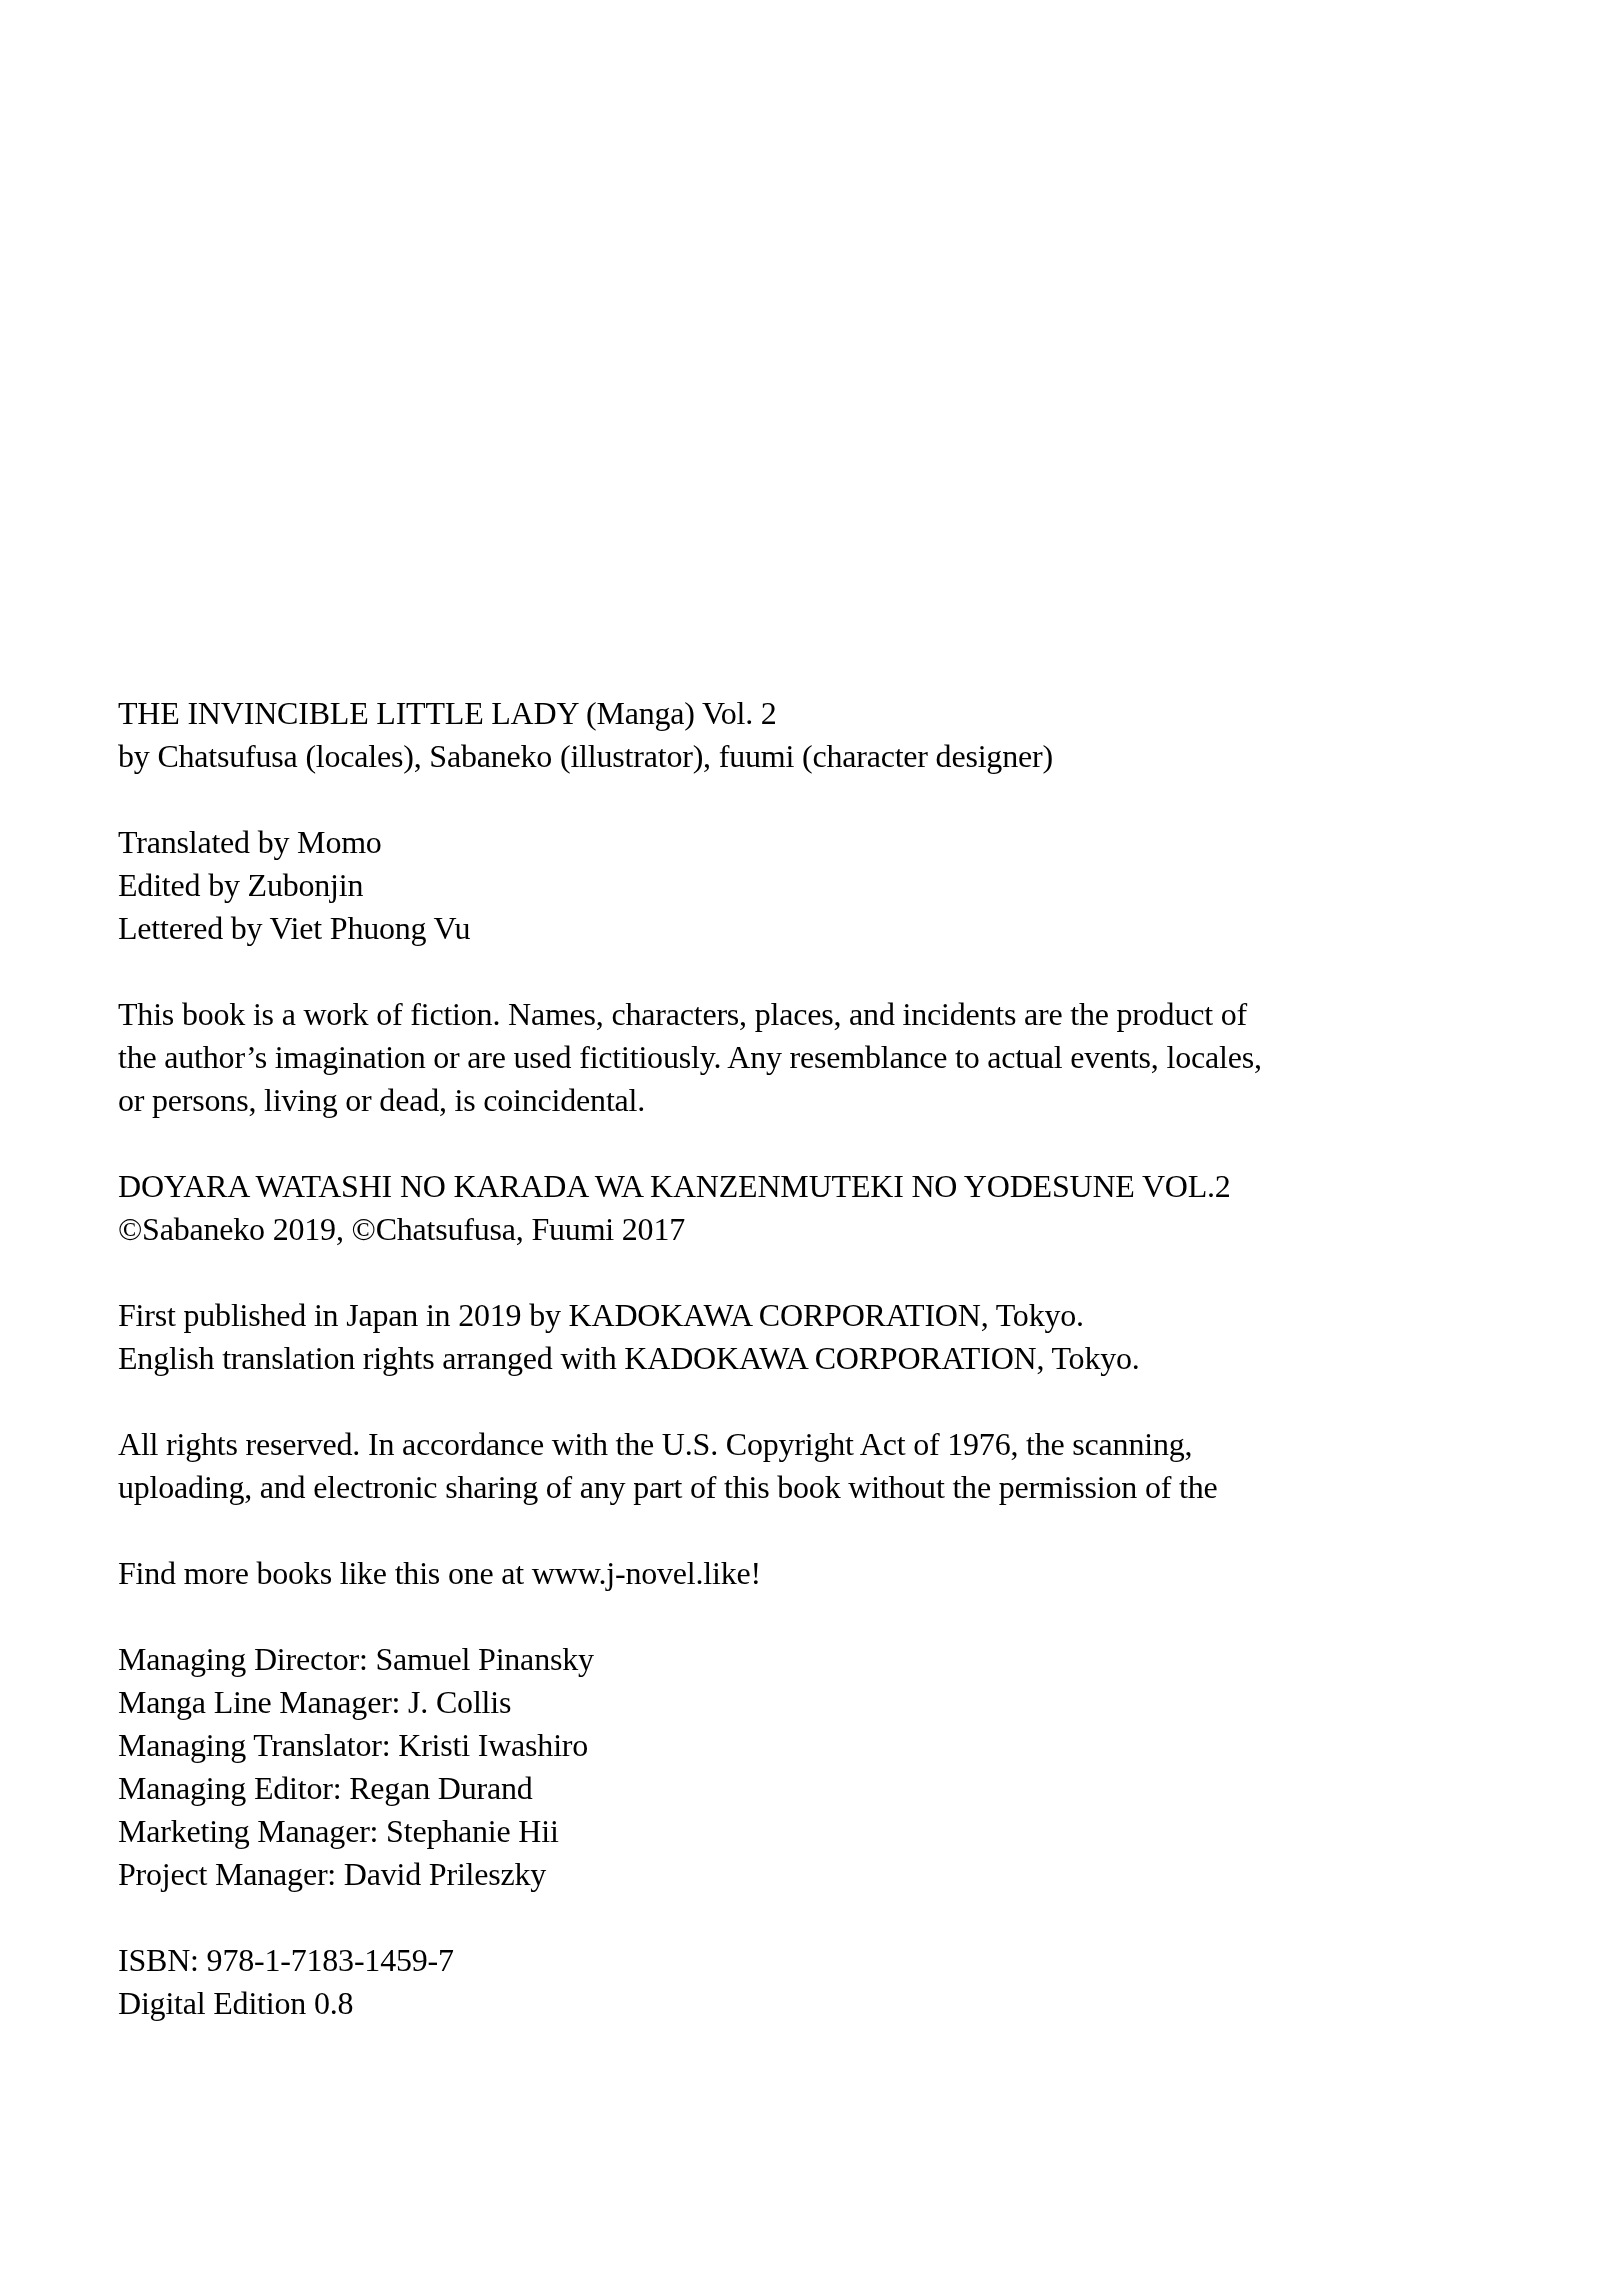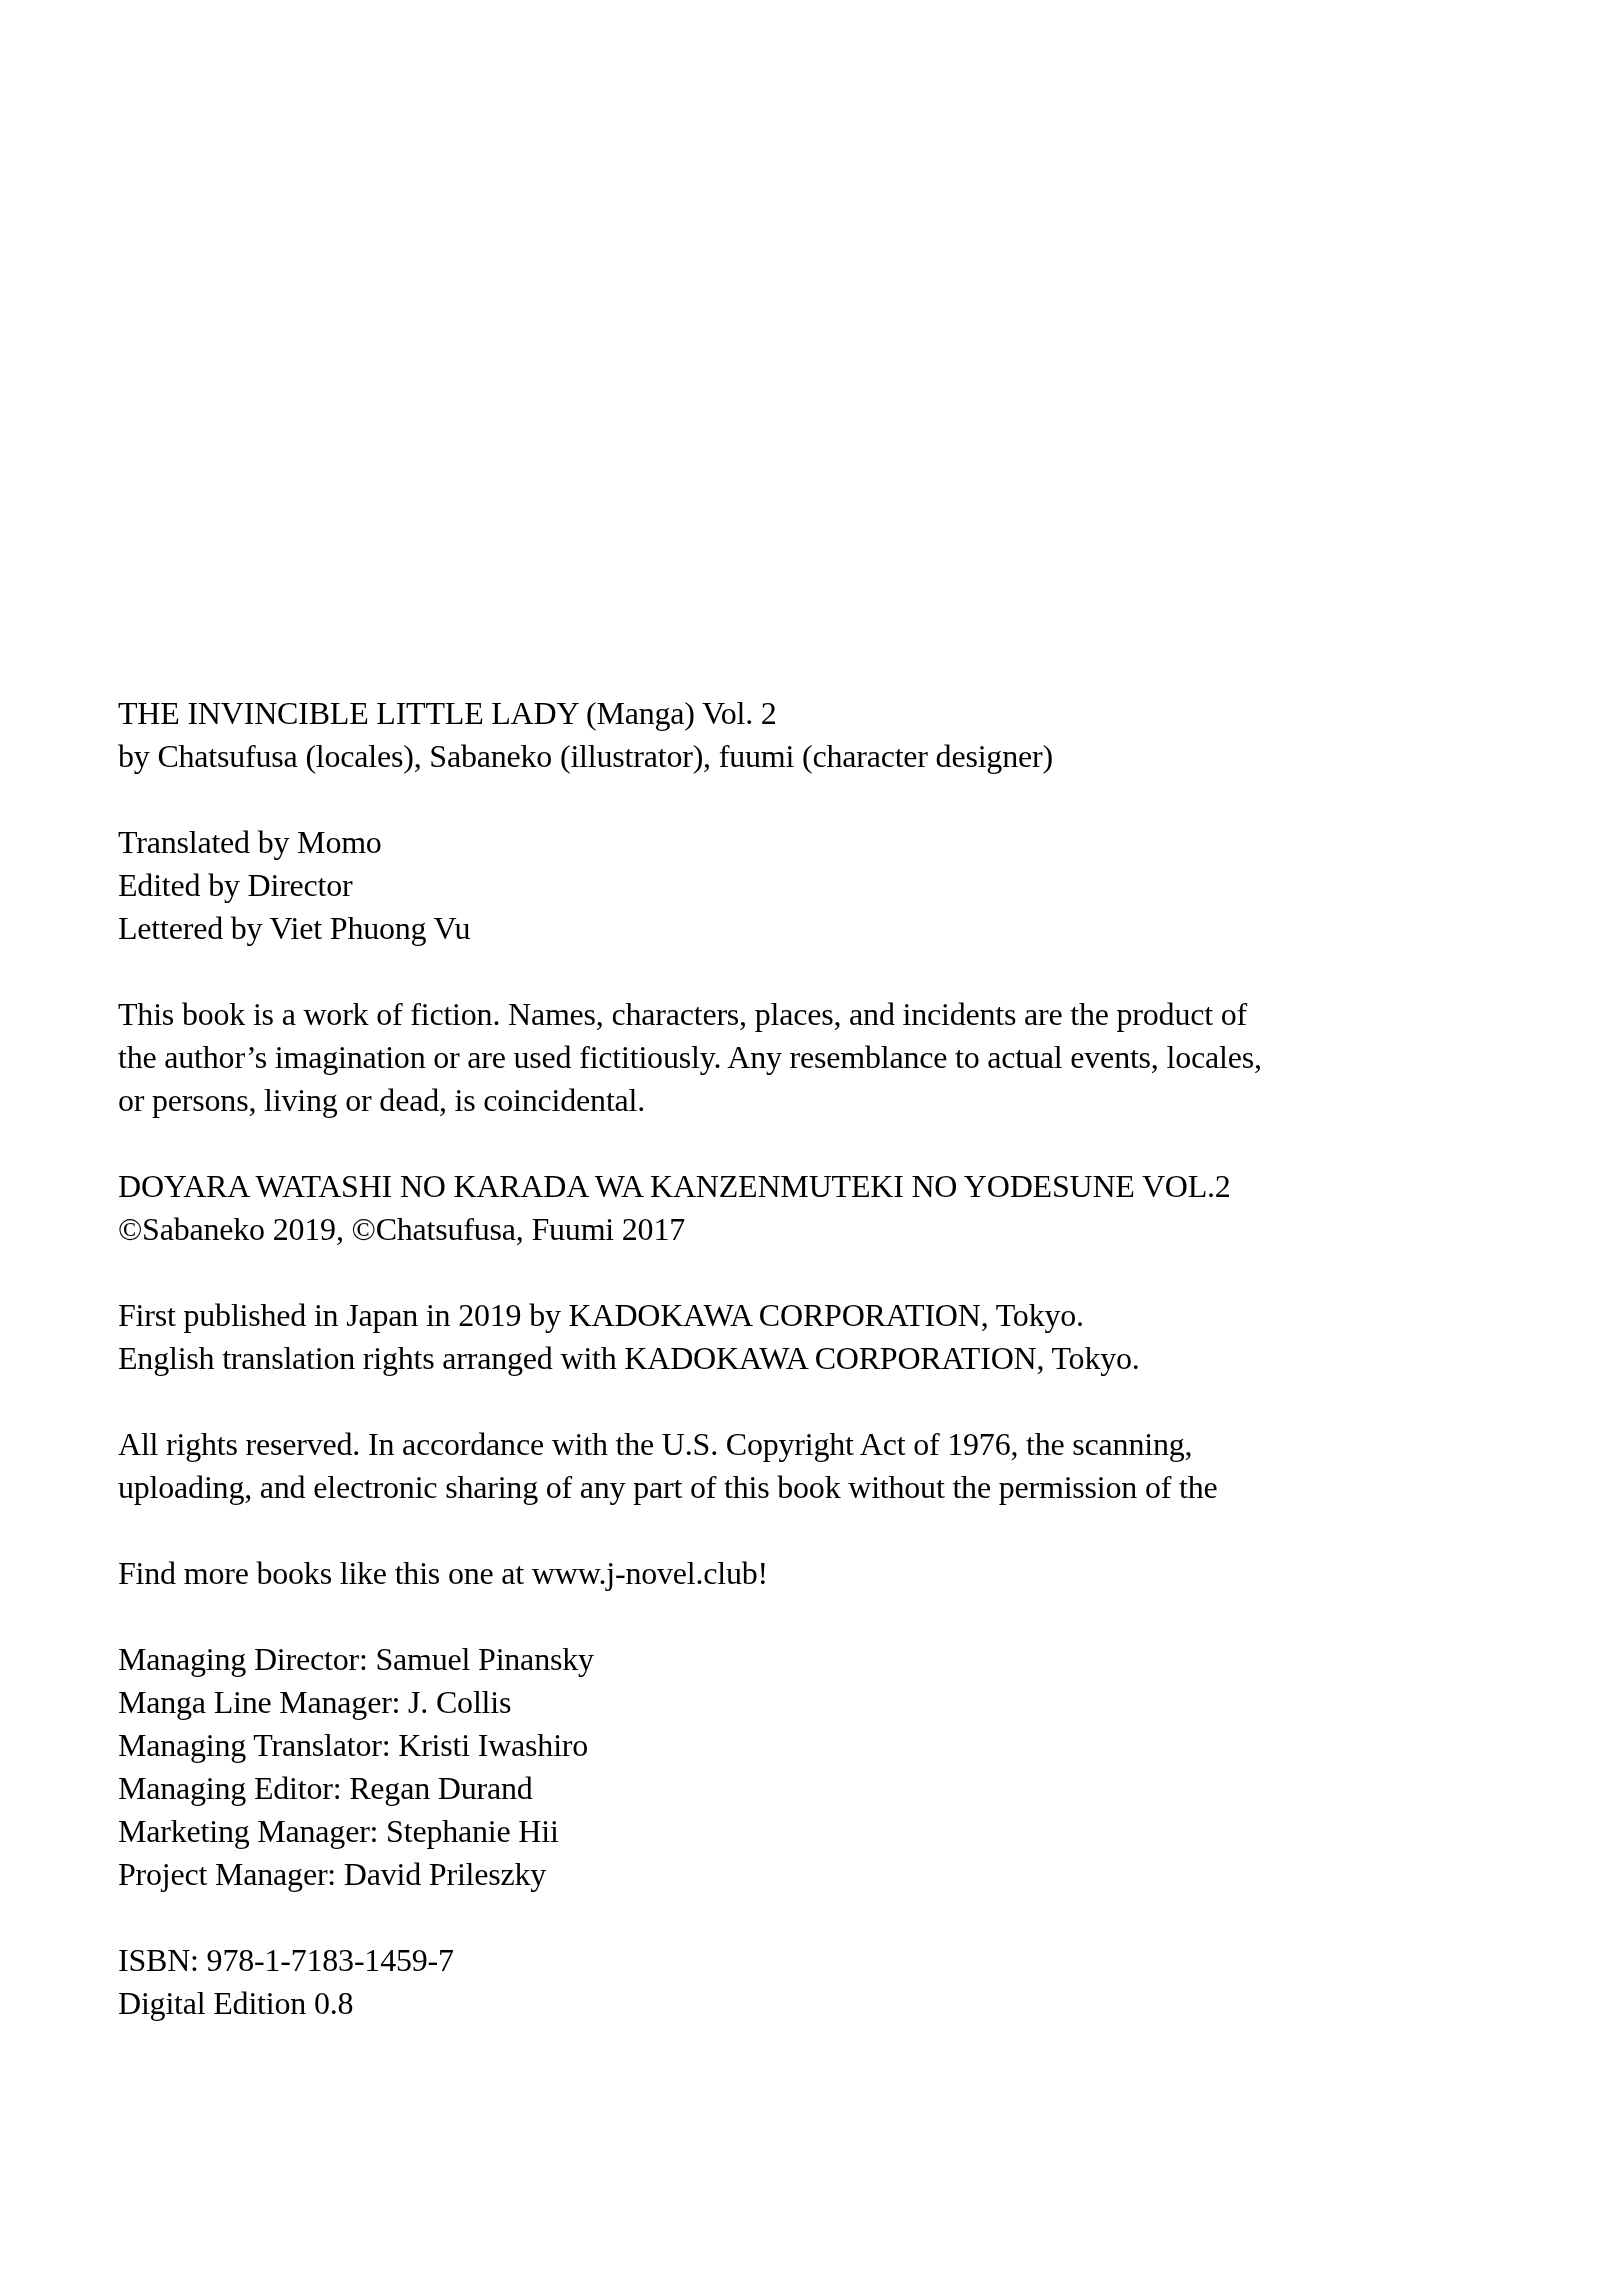--- a/index.html
+++ b/index.html
@@ -39,21 +39,21 @@
 
 <div class="colophon">
 
   <div class="para">
     <div class="line">THE INVINCIBLE LITTLE LADY (Manga) Vol. 2</div>
     <div class="line">by Chatsufusa (locales), Sabaneko (illustrator), fuumi (character designer)</div>
   </div>
 
   <div class="para">
     <div class="line">Translated by Momo</div>
-    <div class="line">Edited by Director</div>
+    <div class="line">Edited by Zubonjin</div>
     <div class="line">Lettered by Viet Phuong Vu</div>
   </div>
 
   <div class="para">
     <div class="line">This book is a work of fiction. Names, characters, places, and incidents are the product of</div>
     <div class="line">the author’s imagination or are used fictitiously. Any resemblance to actual events, locales,</div>
     <div class="line">or persons, living or dead, is coincidental.</div>
   </div>
 
   <div class="para">
@@ -65,21 +65,21 @@
     <div class="line">First published in Japan in 2019 by KADOKAWA CORPORATION, Tokyo.</div>
     <div class="line">English translation rights arranged with KADOKAWA CORPORATION, Tokyo.</div>
   </div>
 
   <div class="para">
     <div class="line">All rights reserved. In accordance with the U.S. Copyright Act of 1976, the scanning,</div>
     <div class="line">uploading, and electronic sharing of any part of this book without the permission of the</div>
   </div>
 
   <div class="para">
-    <div class="line">Find more books like this one at www.j-novel.club!</div>
+    <div class="line">Find more books like this one at www.j-novel.like!</div>
   </div>
 
   <div class="para">
     <div class="line">Managing Director: Samuel Pinansky</div>
     <div class="line">Manga Line Manager: J. Collis</div>
     <div class="line">Managing Translator: Kristi Iwashiro</div>
     <div class="line">Managing Editor: Regan Durand</div>
     <div class="line">Marketing Manager: Stephanie Hii</div>
     <div class="line">Project Manager: David Prileszky</div>
   </div>

